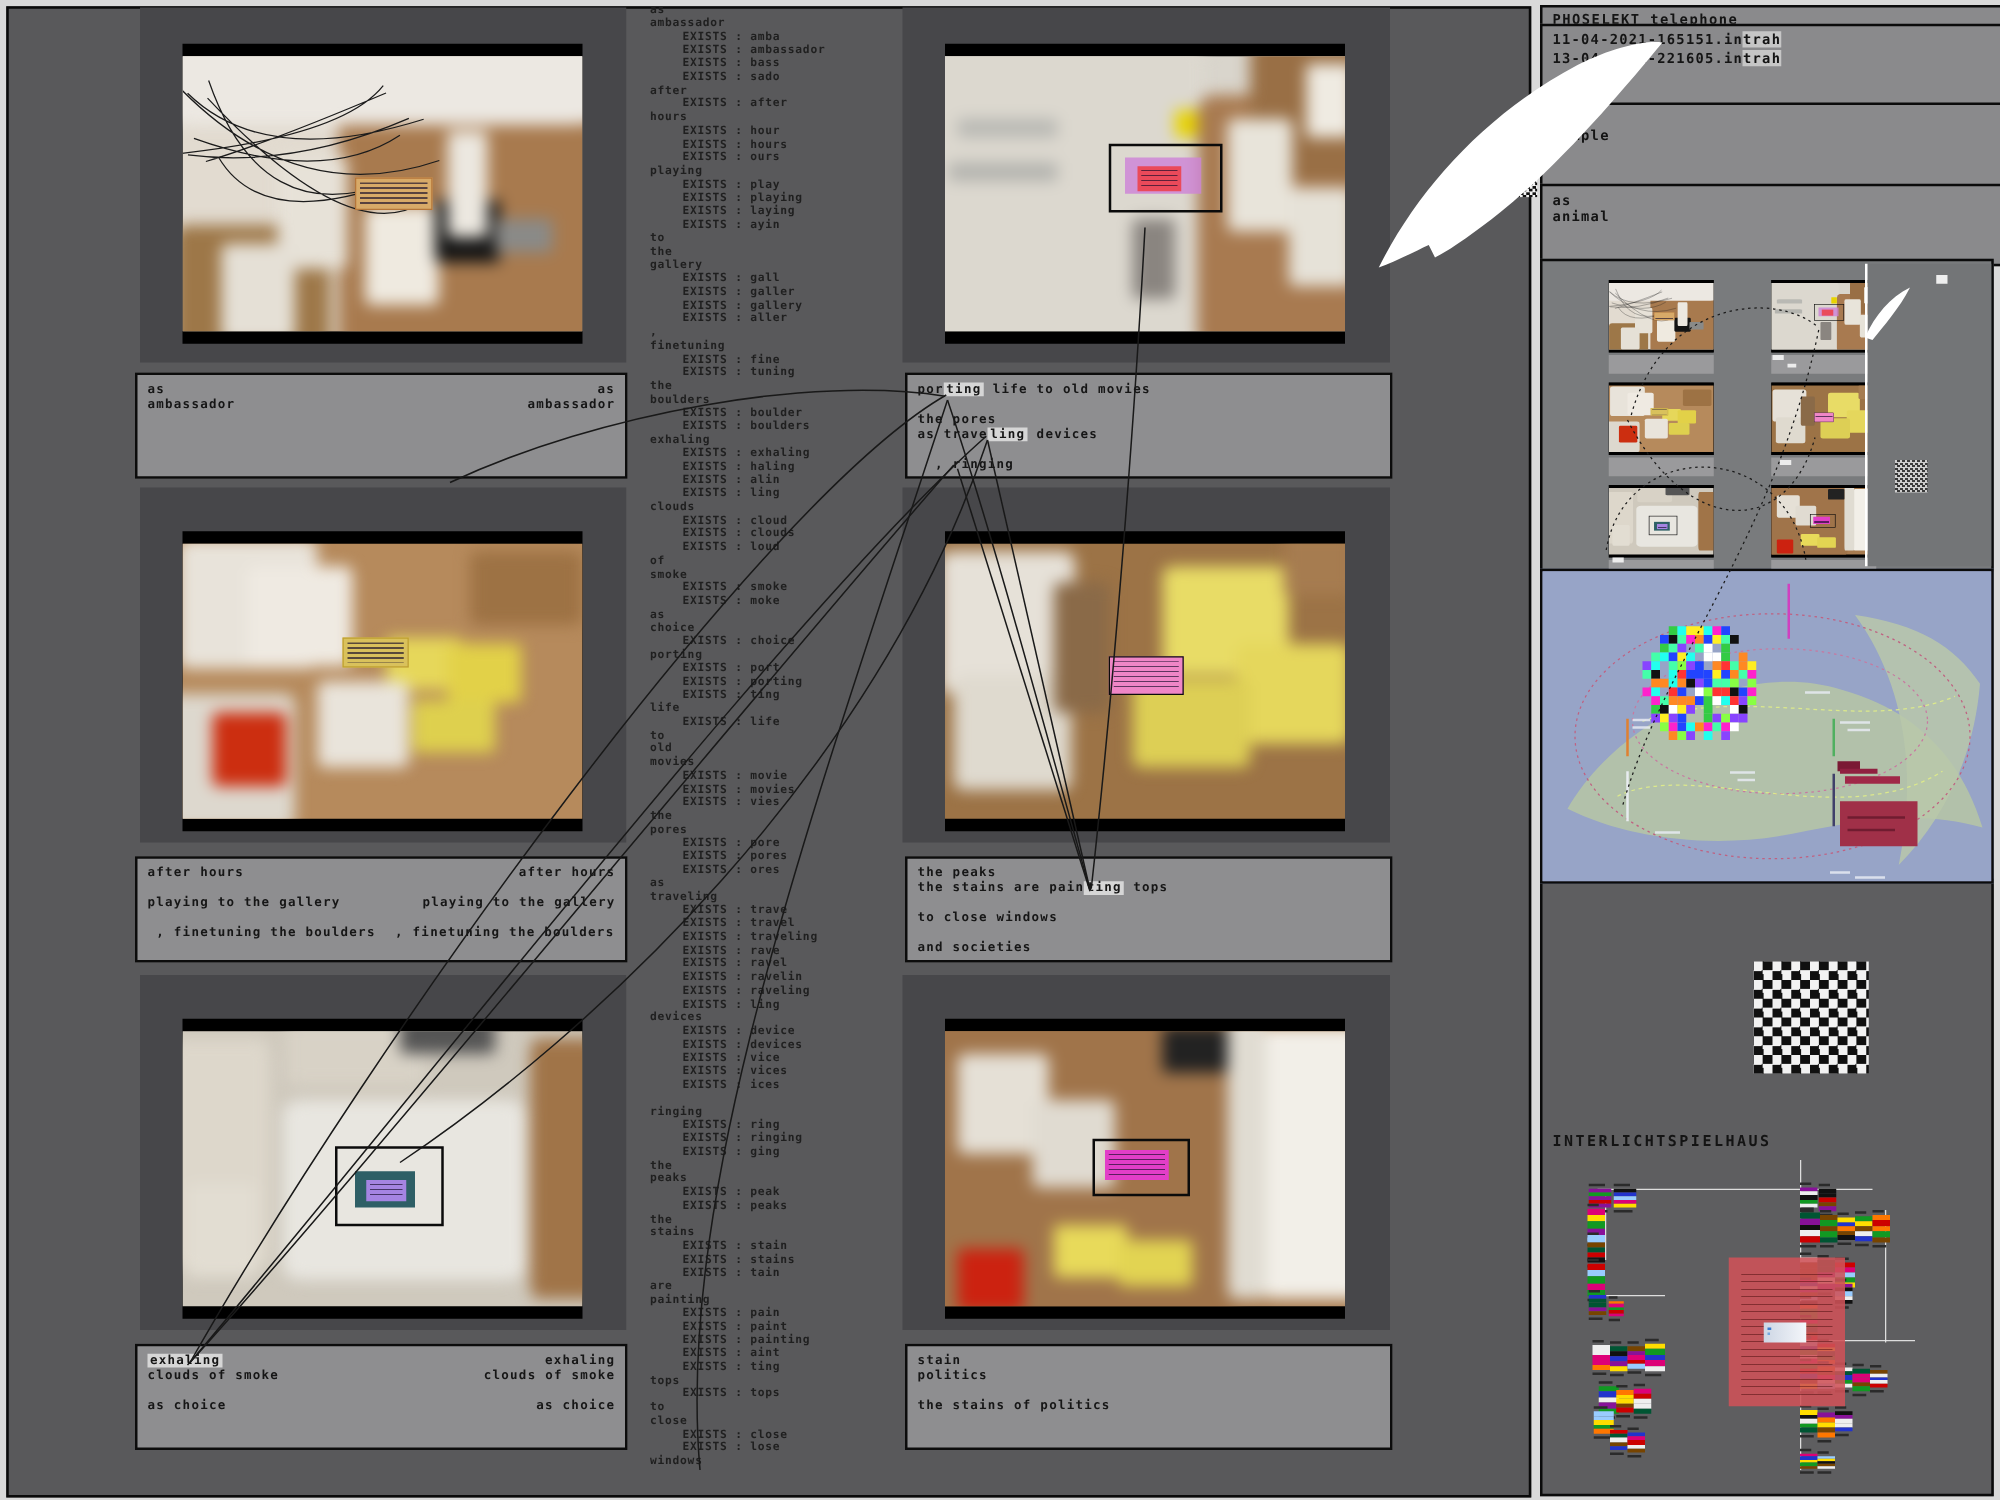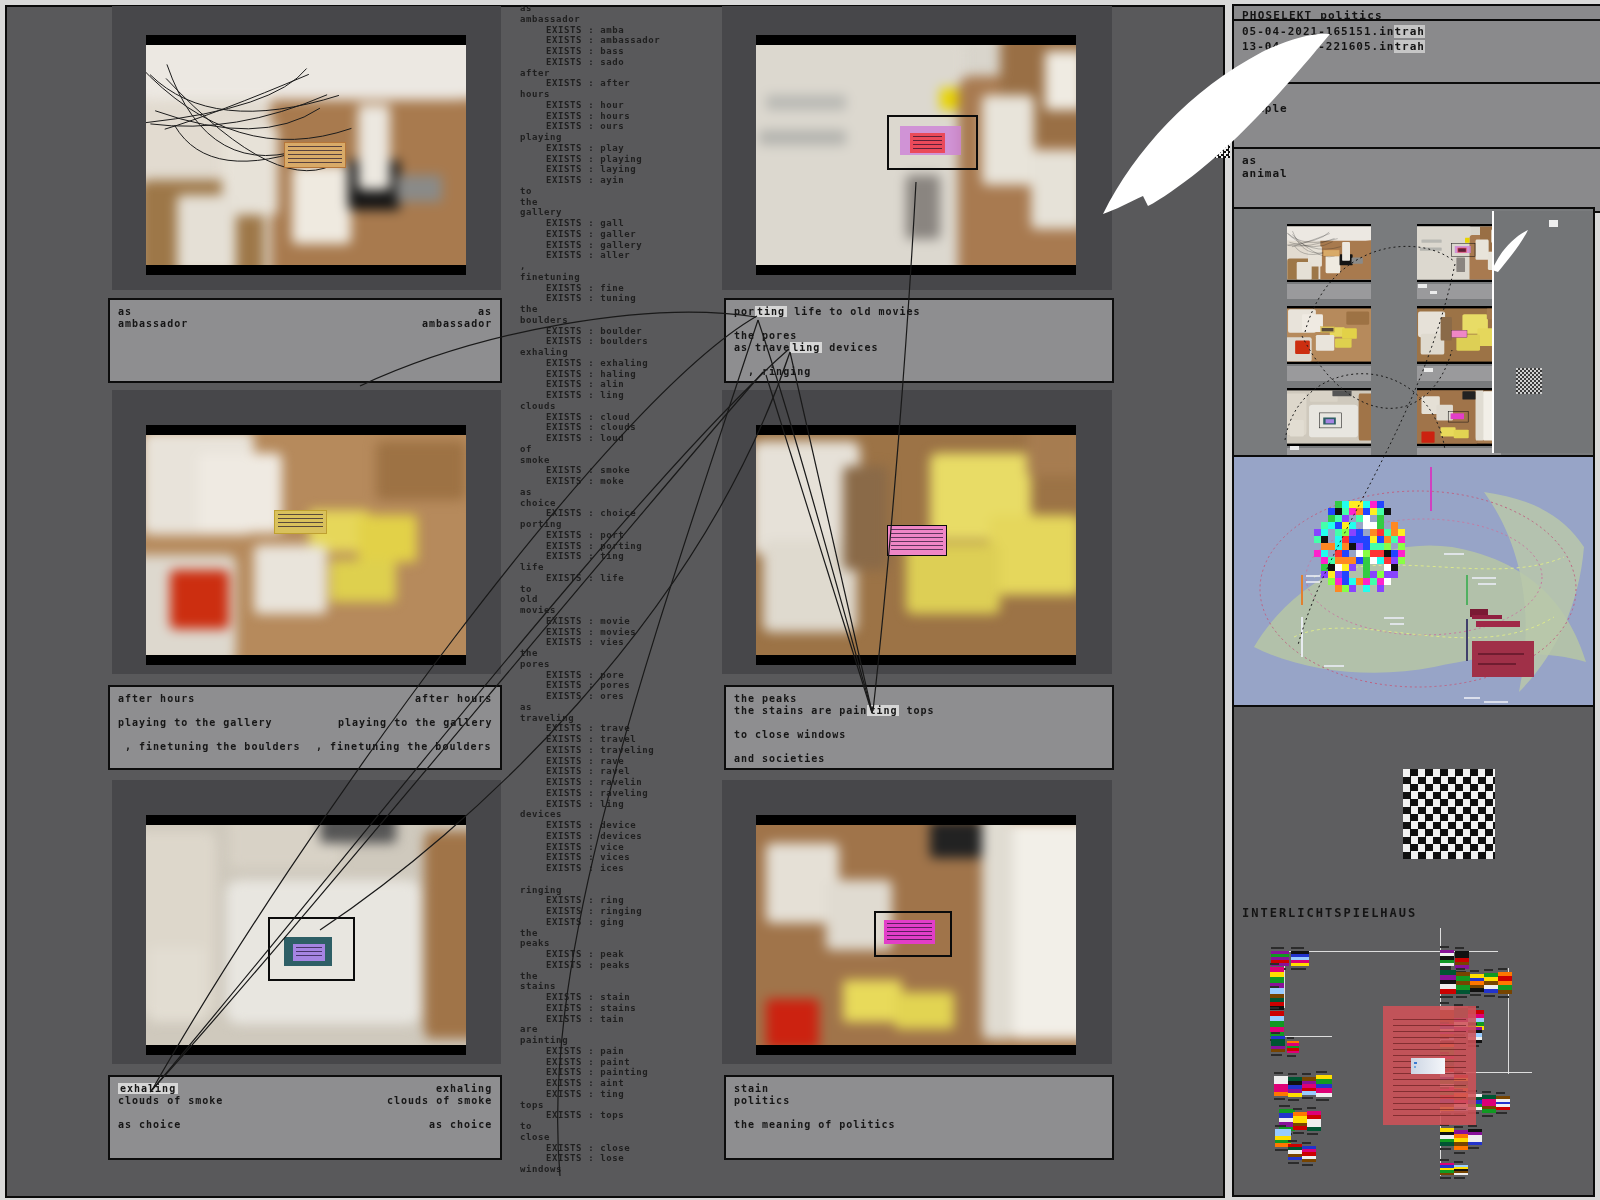--- a/index.html
+++ b/index.html
@@ -189,30 +189,30 @@
           </div>
         </div>
       </div>
     </div>
 <div id="captions">
       <div class="abs capbox" style="left: 108px; top: 298px; width: 374px; height: 69px;"><div><div class="capline"><span>as</span></div><div class="capline"><span>ambassador</span></div></div><div class="mirror"><div class="capline"><span><span>as</span></span></div><div class="capline"><span><span>ambassador</span></span></div></div></div>
       <div class="abs capbox" style="left: 724px; top: 298px; width: 370px; height: 69px;"><div><div class="capline"><span>por</span><span class="hl">ting</span><span> life to old movies</span></div><div class="capline">&nbsp;</div><div class="capline"><span>the pores</span></div><div class="capline"><span>as trave</span><span class="hl">ling</span><span> devices</span></div><div class="capline">&nbsp;</div><div class="capline"><span>  , ringing</span></div></div></div>
       <div class="abs capbox" style="left: 108px; top: 685px; width: 374px; height: 69px;"><div><div class="capline"><span>after hours</span></div><div class="capline">&nbsp;</div><div class="capline"><span>playing to the gallery</span></div><div class="capline">&nbsp;</div><div class="capline"><span> , finetuning the boulders</span></div></div><div class="mirror"><div class="capline"><span><span>after hours</span></span></div><div class="capline"><span>&nbsp;</span></div><div class="capline"><span><span>playing to the gallery</span></span></div><div class="capline"><span>&nbsp;</span></div><div class="capline"><span><span> , finetuning the boulders</span></span></div></div></div>
       <div class="abs capbox" style="left: 724px; top: 685px; width: 370px; height: 69px;"><div><div class="capline"><span>the peaks</span></div><div class="capline"><span>the stains are pain</span><span class="hl">ting</span><span> tops</span></div><div class="capline">&nbsp;</div><div class="capline"><span>to close windows</span></div><div class="capline">&nbsp;</div><div class="capline"><span>and societies</span></div></div></div>
       <div class="abs capbox" style="left: 108px; top: 1075px; width: 374px; height: 69px;"><div><div class="capline"><span class="hl">exhaling</span></div><div class="capline"><span>clouds of smoke</span></div><div class="capline">&nbsp;</div><div class="capline"><span>as choice</span></div></div><div class="mirror"><div class="capline"><span><span>exhaling</span></span></div><div class="capline"><span><span>clouds of smoke</span></span></div><div class="capline"><span>&nbsp;</span></div><div class="capline"><span><span>as choice</span></span></div></div></div>
-      <div class="abs capbox" style="left: 724px; top: 1075px; width: 370px; height: 69px;"><div><div class="capline"><span>stain</span></div><div class="capline"><span>politics</span></div><div class="capline">&nbsp;</div><div class="capline"><span>the meaning of politics</span></div></div></div>
+      <div class="abs capbox" style="left: 724px; top: 1075px; width: 370px; height: 69px;"><div><div class="capline"><span>stain</span></div><div class="capline"><span>politics</span></div><div class="capline">&nbsp;</div><div class="capline"><span>the stains of politics</span></div></div></div>
     </div>
 
 <div class="abs" id="wordlist"><div class="wline">as</div><div class="wline">ambassador</div><div class="eline">EXISTS : amba</div><div class="eline">EXISTS : ambassador</div><div class="eline">EXISTS : bass</div><div class="eline">EXISTS : sado</div><div class="wline">after</div><div class="eline">EXISTS : after</div><div class="wline">hours</div><div class="eline">EXISTS : hour</div><div class="eline">EXISTS : hours</div><div class="eline">EXISTS : ours</div><div class="wline">playing</div><div class="eline">EXISTS : play</div><div class="eline">EXISTS : playing</div><div class="eline">EXISTS : laying</div><div class="eline">EXISTS : ayin</div><div class="wline">to</div><div class="wline">the</div><div class="wline">gallery</div><div class="eline">EXISTS : gall</div><div class="eline">EXISTS : galler</div><div class="eline">EXISTS : gallery</div><div class="eline">EXISTS : aller</div><div class="wline">,</div><div class="wline">finetuning</div><div class="eline">EXISTS : fine</div><div class="eline">EXISTS : tuning</div><div class="wline">the</div><div class="wline">boulders</div><div class="eline">EXISTS : boulder</div><div class="eline">EXISTS : boulders</div><div class="wline">exhaling</div><div class="eline">EXISTS : exhaling</div><div class="eline">EXISTS : haling</div><div class="eline">EXISTS : alin</div><div class="eline">EXISTS : ling</div><div class="wline">clouds</div><div class="eline">EXISTS : cloud</div><div class="eline">EXISTS : clouds</div><div class="eline">EXISTS : loud</div><div class="wline">of</div><div class="wline">smoke</div><div class="eline">EXISTS : smoke</div><div class="eline">EXISTS : moke</div><div class="wline">as</div><div class="wline">choice</div><div class="eline">EXISTS : choice</div><div class="wline">porting</div><div class="eline">EXISTS : port</div><div class="eline">EXISTS : porting</div><div class="eline">EXISTS : ting</div><div class="wline">life</div><div class="eline">EXISTS : life</div><div class="wline">to</div><div class="wline">old</div><div class="wline">movies</div><div class="eline">EXISTS : movie</div><div class="eline">EXISTS : movies</div><div class="eline">EXISTS : vies</div><div class="wline">the</div><div class="wline">pores</div><div class="eline">EXISTS : pore</div><div class="eline">EXISTS : pores</div><div class="eline">EXISTS : ores</div><div class="wline">as</div><div class="wline">traveling</div><div class="eline">EXISTS : trave</div><div class="eline">EXISTS : travel</div><div class="eline">EXISTS : traveling</div><div class="eline">EXISTS : rave</div><div class="eline">EXISTS : ravel</div><div class="eline">EXISTS : ravelin</div><div class="eline">EXISTS : raveling</div><div class="eline">EXISTS : ling</div><div class="wline">devices</div><div class="eline">EXISTS : device</div><div class="eline">EXISTS : devices</div><div class="eline">EXISTS : vice</div><div class="eline">EXISTS : vices</div><div class="eline">EXISTS : ices</div><div class="wline"></div><div class="wline">ringing</div><div class="eline">EXISTS : ring</div><div class="eline">EXISTS : ringing</div><div class="eline">EXISTS : ging</div><div class="wline">the</div><div class="wline">peaks</div><div class="eline">EXISTS : peak</div><div class="eline">EXISTS : peaks</div><div class="wline">the</div><div class="wline">stains</div><div class="eline">EXISTS : stain</div><div class="eline">EXISTS : stains</div><div class="eline">EXISTS : tain</div><div class="wline">are</div><div class="wline">painting</div><div class="eline">EXISTS : pain</div><div class="eline">EXISTS : paint</div><div class="eline">EXISTS : painting</div><div class="eline">EXISTS : aint</div><div class="eline">EXISTS : ting</div><div class="wline">tops</div><div class="eline">EXISTS : tops</div><div class="wline">to</div><div class="wline">close</div><div class="eline">EXISTS : close</div><div class="eline">EXISTS : lose</div><div class="wline">windows</div></div>
 
 <div class="abs checker" style="left:1186px;top:116px;width:44px;height:42px;background-size:5px 5px;clip-path:polygon(100% 0,100% 100%,0 100%,55% 45%);"></div>
 
-<div class="abs rpbox" id="rp-title" style="left:1232px;top:4px;width:359px;height:13px;"><span>PHOSELEKT politics</span></div>
+<div class="abs rpbox" id="rp-title" style="left:1232px;top:4px;width:359px;height:13px;"><span>PHOSELEKT telephone</span></div>
 <div class="abs rpbox" id="rp-files" style="left:1232px;top:19px;width:359px;height:59px;">
-      <div><span>05-04-2021-165151.in</span><span class="fhl">trah</span></div>
+      <div><span>11-04-2021-165151.in</span><span class="fhl">trah</span></div>
       <div><span>13-04-2021-221605.in</span><span class="fhl">trah</span></div>
     </div>
 <div class="abs rpbox rp-txt" style="left:1232px;top:82px;width:359px;height:57px;">the
 temple</div>
 <div class="abs rpbox rp-txt" style="left:1232px;top:147px;width:359px;height:52px;">as
 animal</div>
 <div class="abs" id="rp-thumbs" style="left:1232px;top:207px;width:359px;height:246px;">
       <div class="tcell" style="left: 53px; top: 15px; width: 84px; height: 58px;">
         <div class="minwrap">
           <div class="video mini" style="width: 320px; height: 240px; position: absolute;">

